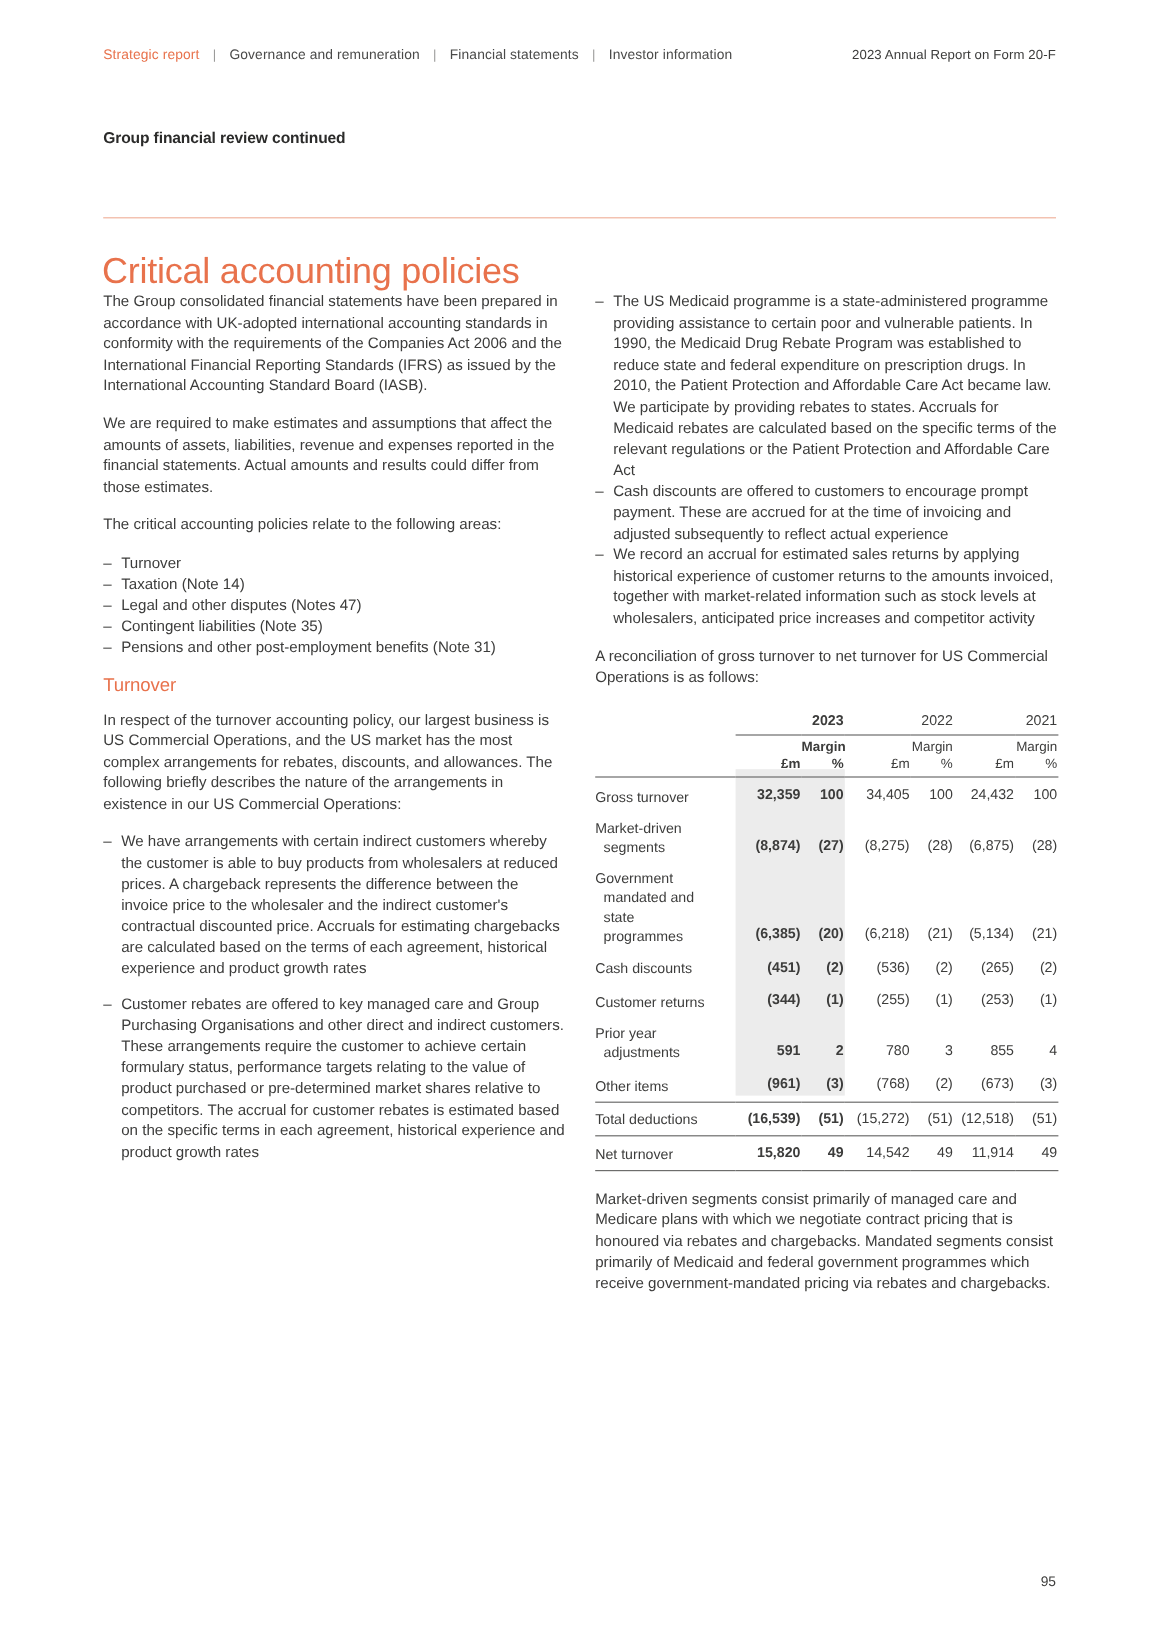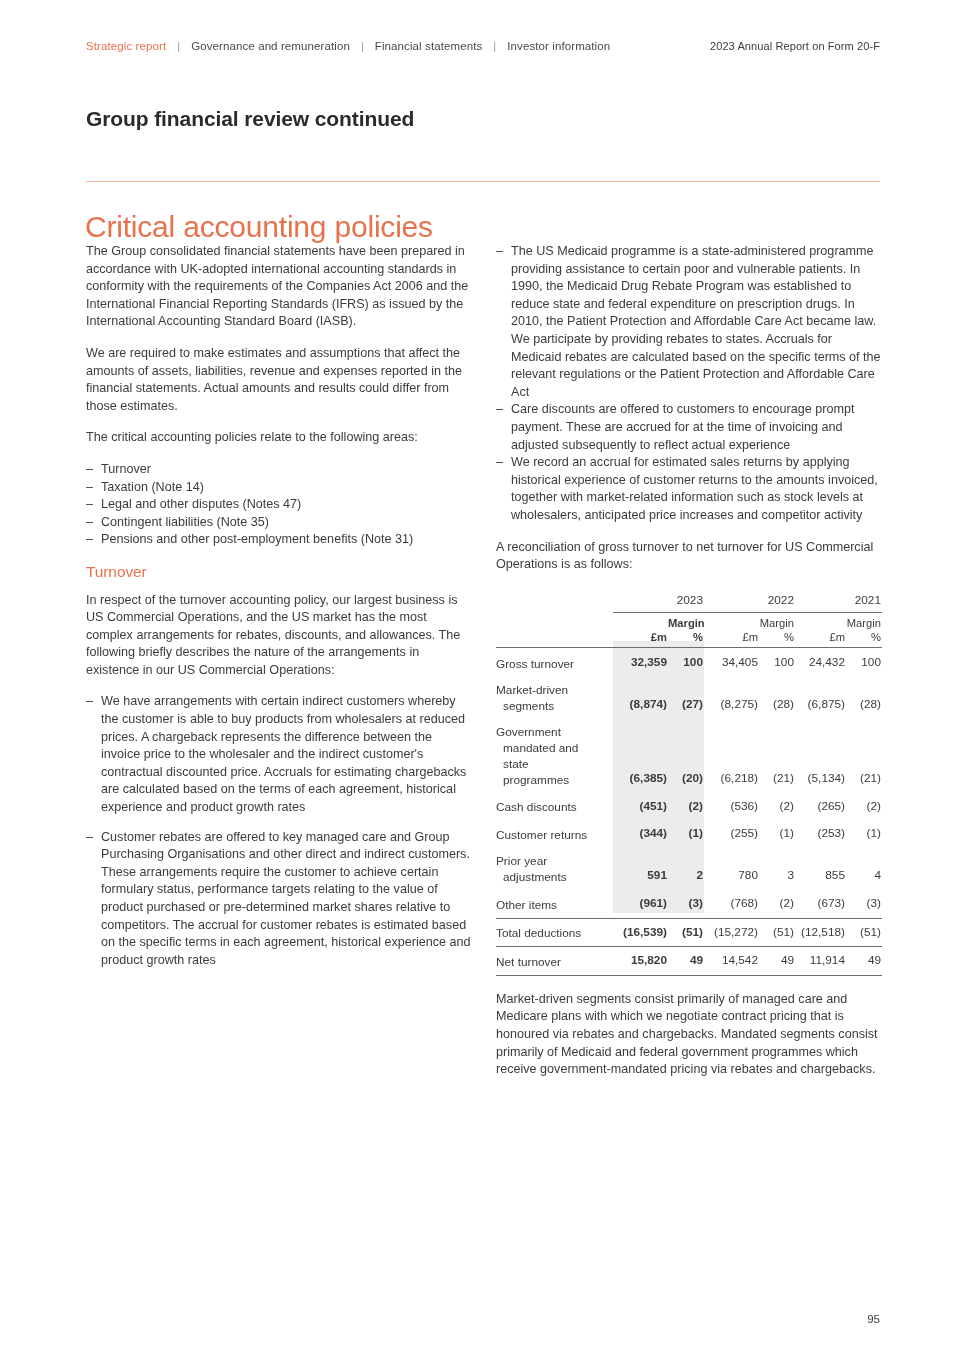--- a/index.html
+++ b/index.html
@@ -48,21 +48,21 @@
     white-space: nowrap;
     color: #3c3c3b;
     font-size: 11px;
   }
 
   
   .runhead {
     position: absolute;
     left: 86px;
     top: 107px;
-    font-size: 21px;
+    font-size: 13px;
     font-weight: bold;
     color: #2b2b2a;
     letter-spacing: -0.1px;
   }
 
   
   .title-rule {
     position: absolute;
     left: 86px;
     top: 181px;
@@ -154,21 +154,21 @@
   table.fin col.c-f     { width: 36px; }
 
   
   tr.yearrow th {
     text-align: right;
     font-size: 11.8px;
     padding-bottom: 3px;
     padding-right: 1px;
   }
   tr.yearrow th.y2023 {
-    font-weight: normal;
+    font-weight: bold;
     border-bottom: 1px solid #6d6d6c;
   }
   tr.yearrow th.y2022,
   tr.yearrow th.y2021 {
     border-bottom: 1px solid #6d6d6c;
   }
   tr.yearrow th.blank { border-bottom: none; }
 
   
   tr.unitrow th {
@@ -279,21 +279,21 @@
       <li>We have arrangements with certain indirect customers whereby the customer is able to buy products from wholesalers at reduced prices. A chargeback represents the difference between the invoice price to the wholesaler and the indirect customer's contractual discounted price. Accruals for estimating chargebacks are calculated based on the terms of each agreement, historical experience and product growth rates</li>
       <li>Customer rebates are offered to key managed care and Group Purchasing Organisations and other direct and indirect customers. These arrangements require the customer to achieve certain formulary status, performance targets relating to the value of product purchased or pre-determined market shares relative to competitors. The accrual for customer rebates is estimated based on the specific terms in each agreement, historical experience and product growth rates</li>
     </ul>
 
   </div>
 
   <div class="col col-right">
 
     <ul class="dashlist">
       <li>The US Medicaid programme is a state-administered programme providing assistance to certain poor and vulnerable patients. In 1990, the Medicaid Drug Rebate Program was established to reduce state and federal expenditure on prescription drugs. In 2010, the Patient Protection and Affordable Care Act became law. We participate by providing rebates to states. Accruals for Medicaid rebates are calculated based on the specific terms of the relevant regulations or the Patient Protection and Affordable Care Act</li>
-      <li>Care discounts are offered to customers to encourage prompt payment. These are accrued for at the time of invoicing and adjusted subsequently to reflect actual experience</li>
+      <li>Cash discounts are offered to customers to encourage prompt payment. These are accrued for at the time of invoicing and adjusted subsequently to reflect actual experience</li>
       <li>We record an accrual for estimated sales returns by applying historical experience of customer returns to the amounts invoiced, together with market-related information such as stock levels at wholesalers, anticipated price increases and competitor activity</li>
     </ul>
 
     <p class="body" style="margin-top:14px;">A reconciliation of gross turnover to net turnover for US Commercial Operations is as follows:</p>
 
     <div class="table-wrap">
       <div class="shade"></div>
 
       <table class="fin">
         <colgroup>

